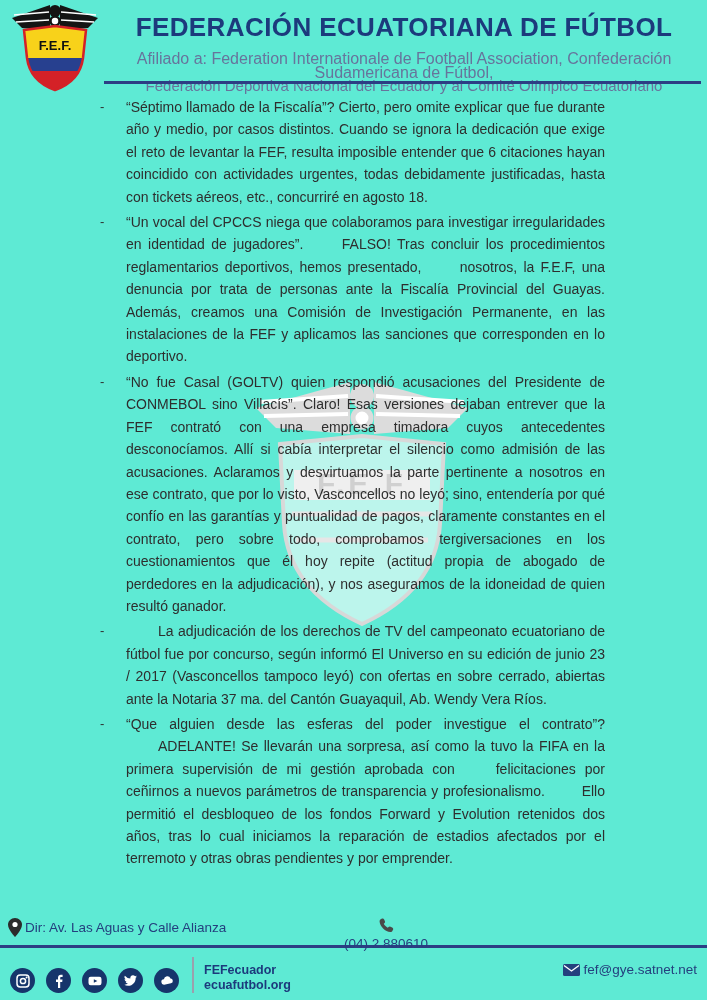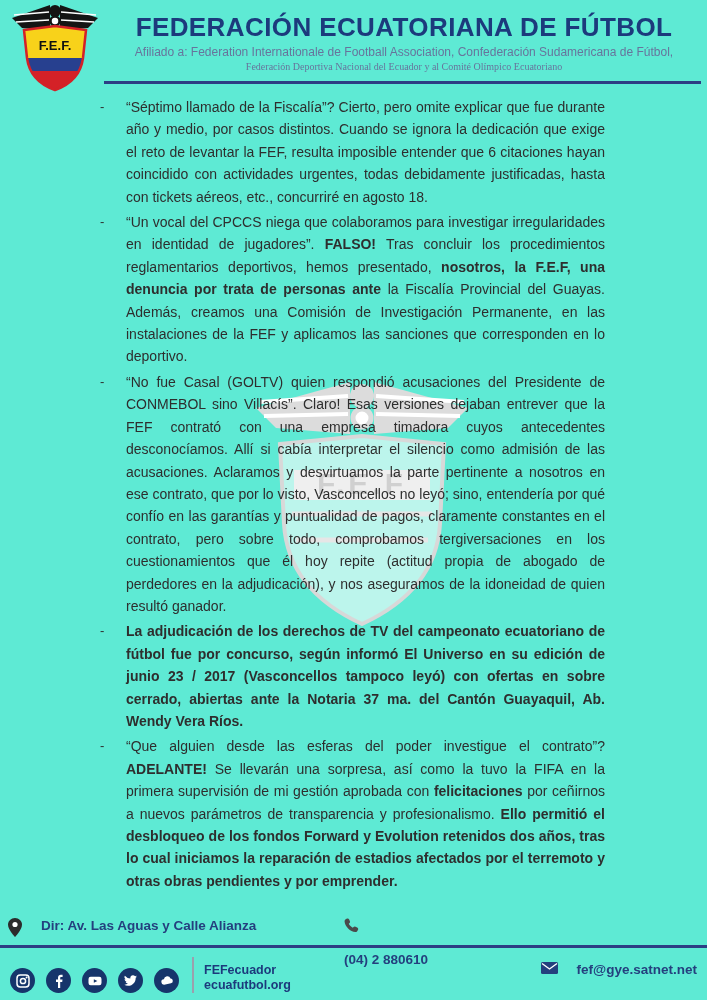--- a/index.html
+++ b/index.html
@@ -3,35 +3,35 @@
 <meta charset="utf-8">
 <style>
   html,body{margin:0;padding:0;background:#f2f2f2;}
   .page{position:relative;width:707px;height:1000px;background:#5eead4;overflow:hidden;
         font-family:"Liberation Sans", sans-serif;color:#333;}
   
   .header{position:absolute;top:0;left:0;right:0;height:90px;}
   .logo{position:absolute;left:10px;top:2px;width:90px;height:90px;}
   .htext{position:absolute;left:105px;right:4px;top:12px;text-align:center;}
   .title{font-size:26px;font-weight:bold;color:#1c3a7c;letter-spacing:.4px;white-space:nowrap;}
-  .subtitle{font-size:12px;line-height:13.5px;color:#67749c;margin-top:3px;}
-  .subtitle2{font-size:10px;line-height:13.5px;color:#67749c;font-family:Liberation Serif, serif;}
+  .subtitle{font-size:16px;line-height:13.5px;color:#67749c;margin-top:9px;}
+  .subtitle2{font-size:15px;line-height:13.5px;color:#67749c;}
   .header-rule{position:absolute;top:81px;left:104px;right:6px;height:3px;background:#2c3e84;}
   
   .watermark{position:absolute;left:248px;top:372px;width:228px;height:275px;z-index:0;}
   
   .body{position:absolute;top:96px;left:100px;width:505px;z-index:1;}
   .bullet{display:flex;margin-bottom:3px;}
   .dash{width:26px;flex:none;font-size:13px;line-height:22.4px;color:#2e2e2e;}
   .ptext{flex:1;margin:0;text-align:justify;font-size:14px;line-height:22.4px;color:#2e2e2e;}
-  .ptext .b{font-weight:bold;}
+  .ptext .b{font-weight:normal;margin-left:32px;}
   
   .contact-row{position:absolute;top:916px;left:0;right:0;height:26px;z-index:1;}
-  .contact{position:absolute;display:flex;gap:19px;
-           font-size:13.5px;font-weight:bold;color:#24407e;white-space:nowrap;}
+  .contact{position:absolute;display:flex;align-items:center;gap:3px;
+           font-size:13.5px;font-weight:normal;color:#24407e;white-space:nowrap;}
   .c-addr{left:8px;top:2px;}
   .c-phone{left:344px;top:2px;flex-direction:column;}
   .c-mail{right:10px;top:2px;margin-top:44px;}
   .footer-rule{position:absolute;top:945px;left:0;right:0;height:3px;background:#2c3e84;}
   .social-row{position:absolute;top:957px;left:10px;display:flex;align-items:flex-end;z-index:1;}
   .sc{width:25px;height:25px;border-radius:50%;background:#16356b;margin-right:11px;
       display:flex;align-items:center;justify-content:center;}
   .vdiv{width:2px;height:36px;background:#9aa0ad;margin:0 10px 0 2px;}
   .handle{font-size:12.5px;font-weight:bold;color:#1c3a7c;line-height:15px;}
 </style>

